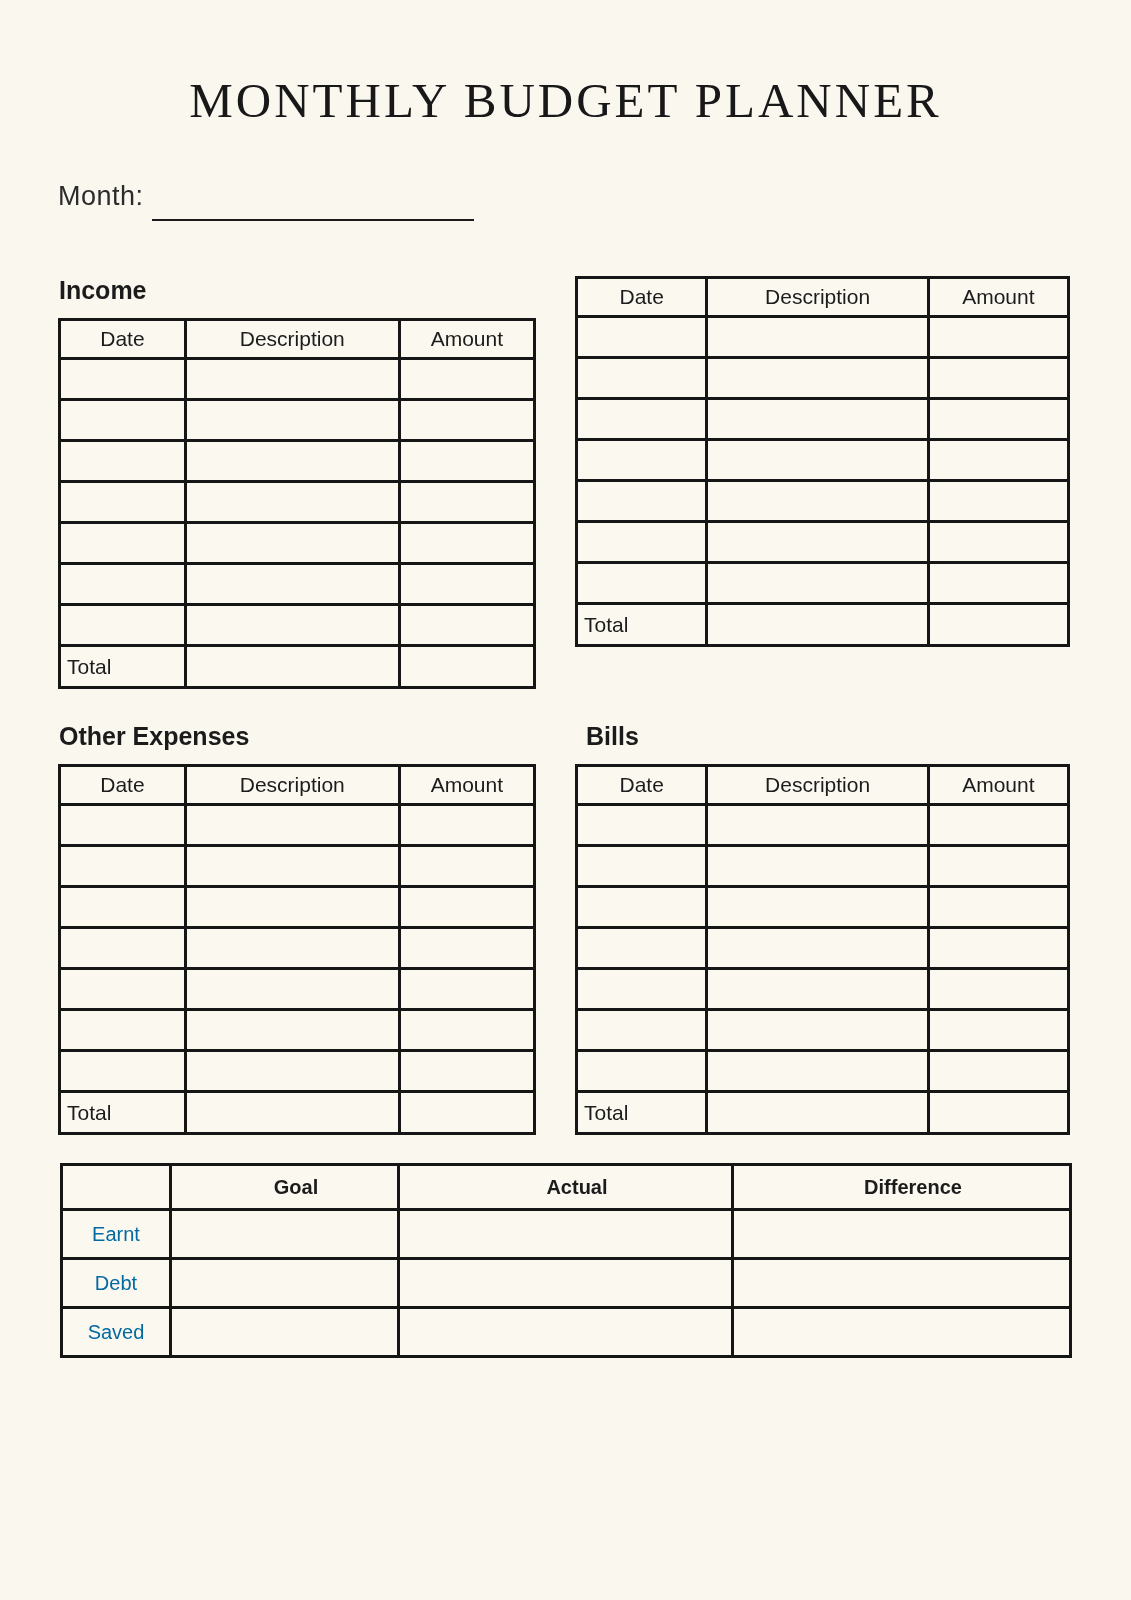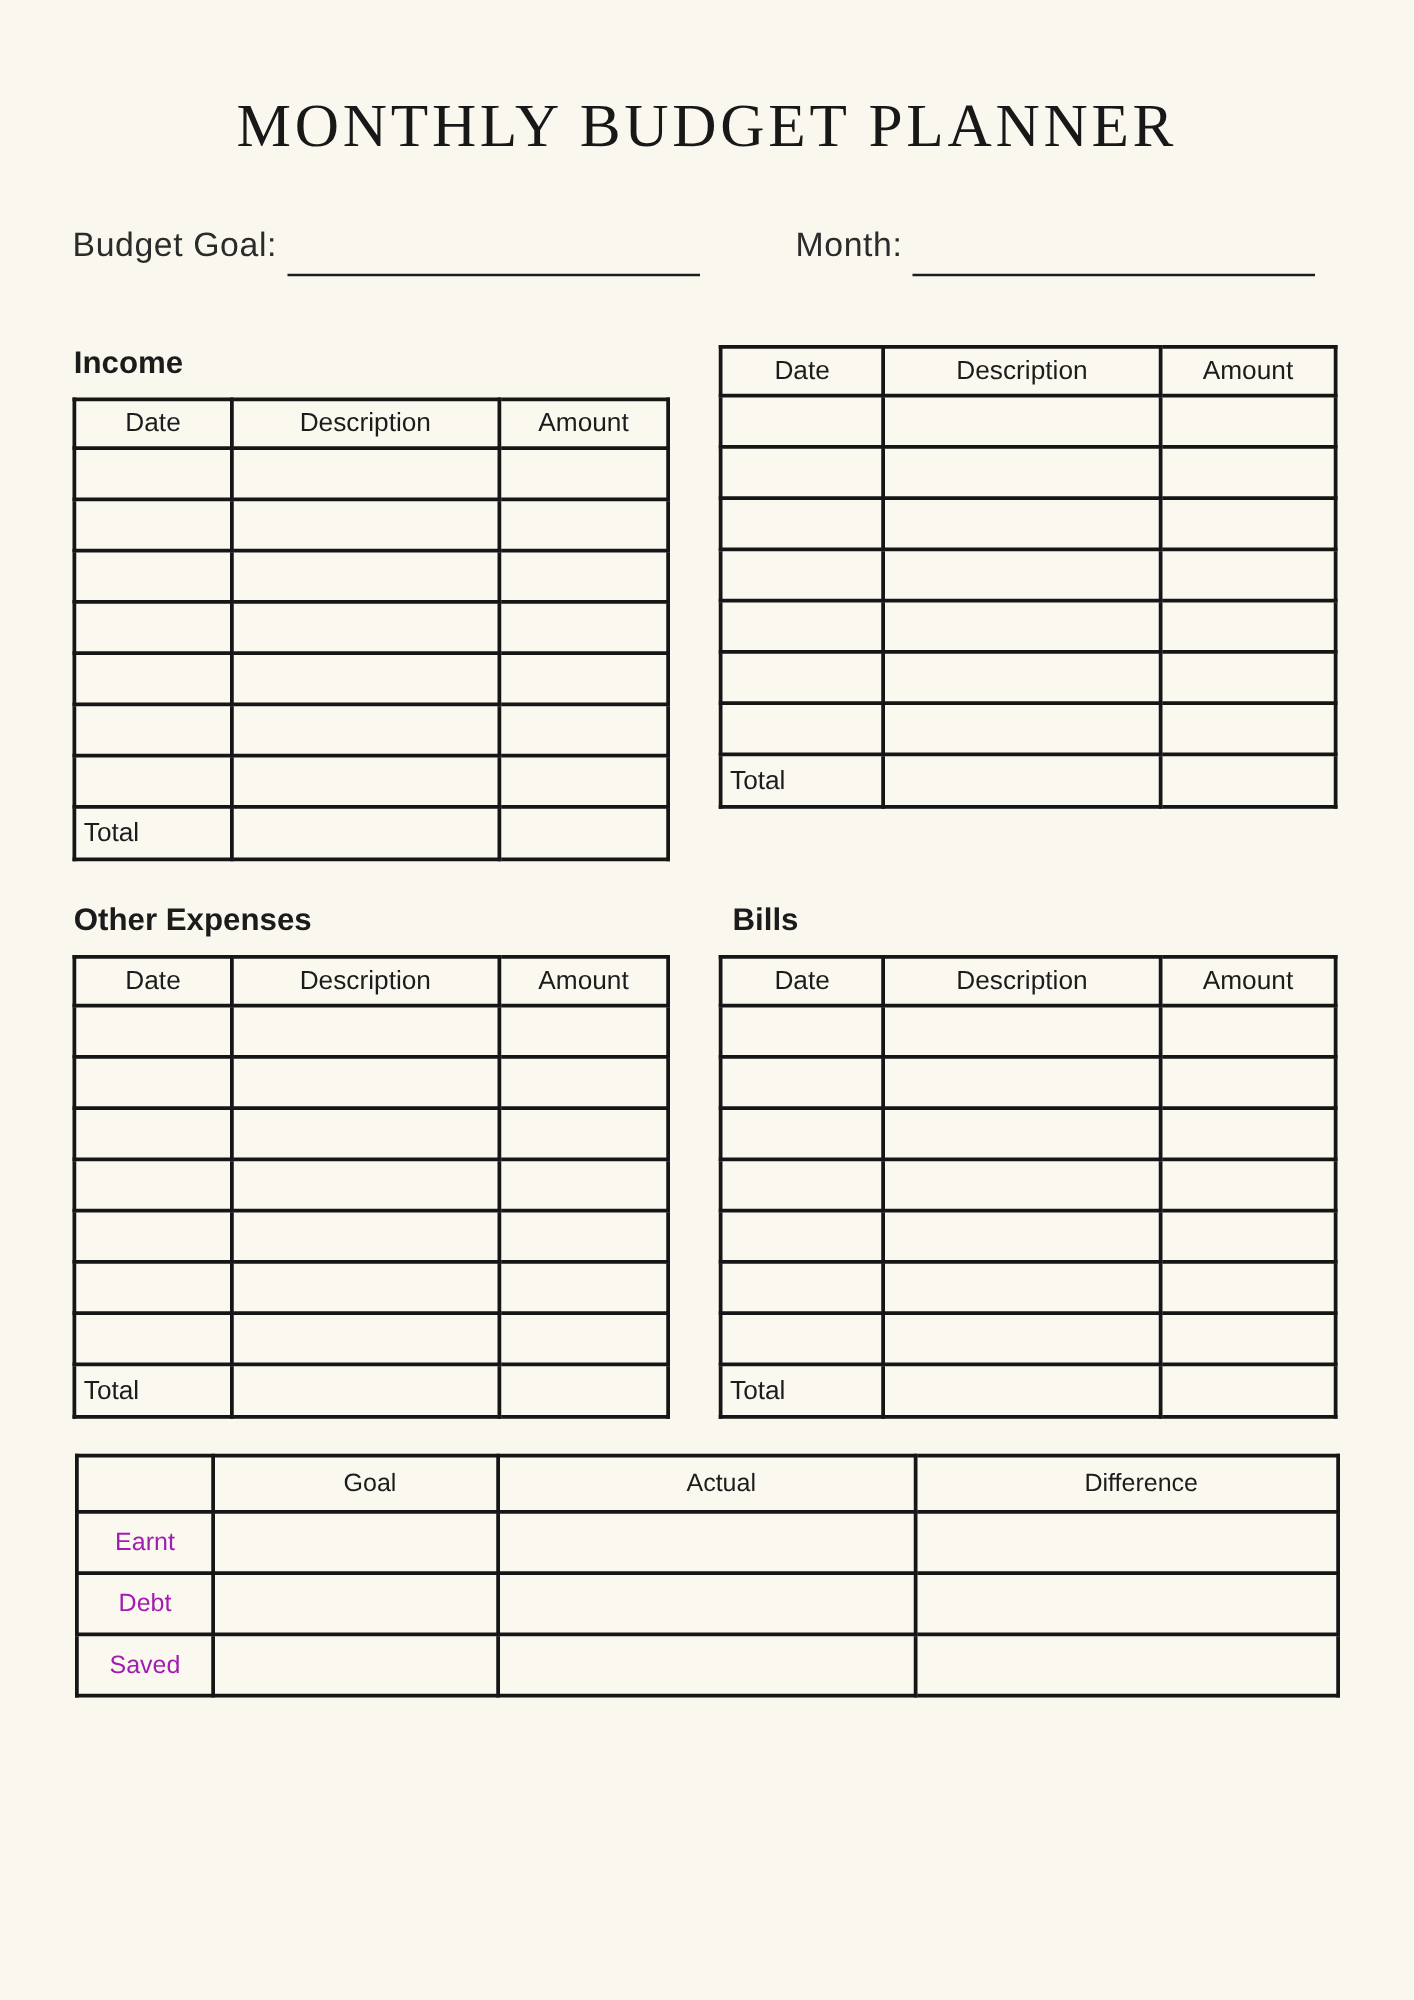--- a/index.html
+++ b/index.html
@@ -82,46 +82,42 @@
   .c-date { width: 26.5%; }
   .c-desc { width: 45%; }
   .c-amt  { width: 28.5%; }
 
   .recap-section { margin: 28px 59px 0 60px; }
   .recap-section .section-heading { margin-left: -2px; margin-bottom: 18px; }
   .recap-table { width: 1012px; }
   .recap-table th {
     height: 45px;
     font-size: 20px;
-    font-weight: 400;
+    font-weight: 700;
     text-align: center;
     color: #1c1c1c;
     padding-left: 29px;
   }
   .recap-table td { height: 49px; }
   .recap-table .row-label {
     text-align: center;
     font-size: 20px;
-    color: #a21caf;
+    color: #0369a1;
   }
   .rc-label { width: 10.8%; }
   .rc-goal  { width: 22.6%; }
   .rc-actual { width: 33.1%; }
   .rc-diff  { width: 33.5%; }
 </style>
 </head>
 <body>
 
 <h1 class="page-title">MONTHLY BUDGET PLANNER</h1>
 
 <div class="fields-row">
-  <div class="field">
-    <span class="field-label">Budget Goal:</span>
-    <span class="field-line goal"></span>
-  </div>
   <div class="field">
     <span class="field-label">Month:</span>
     <span class="field-line month"></span>
   </div>
 </div>
 
 <div class="content">
 
   <section class="section left">
     <h2 class="section-heading">Income</h2>

